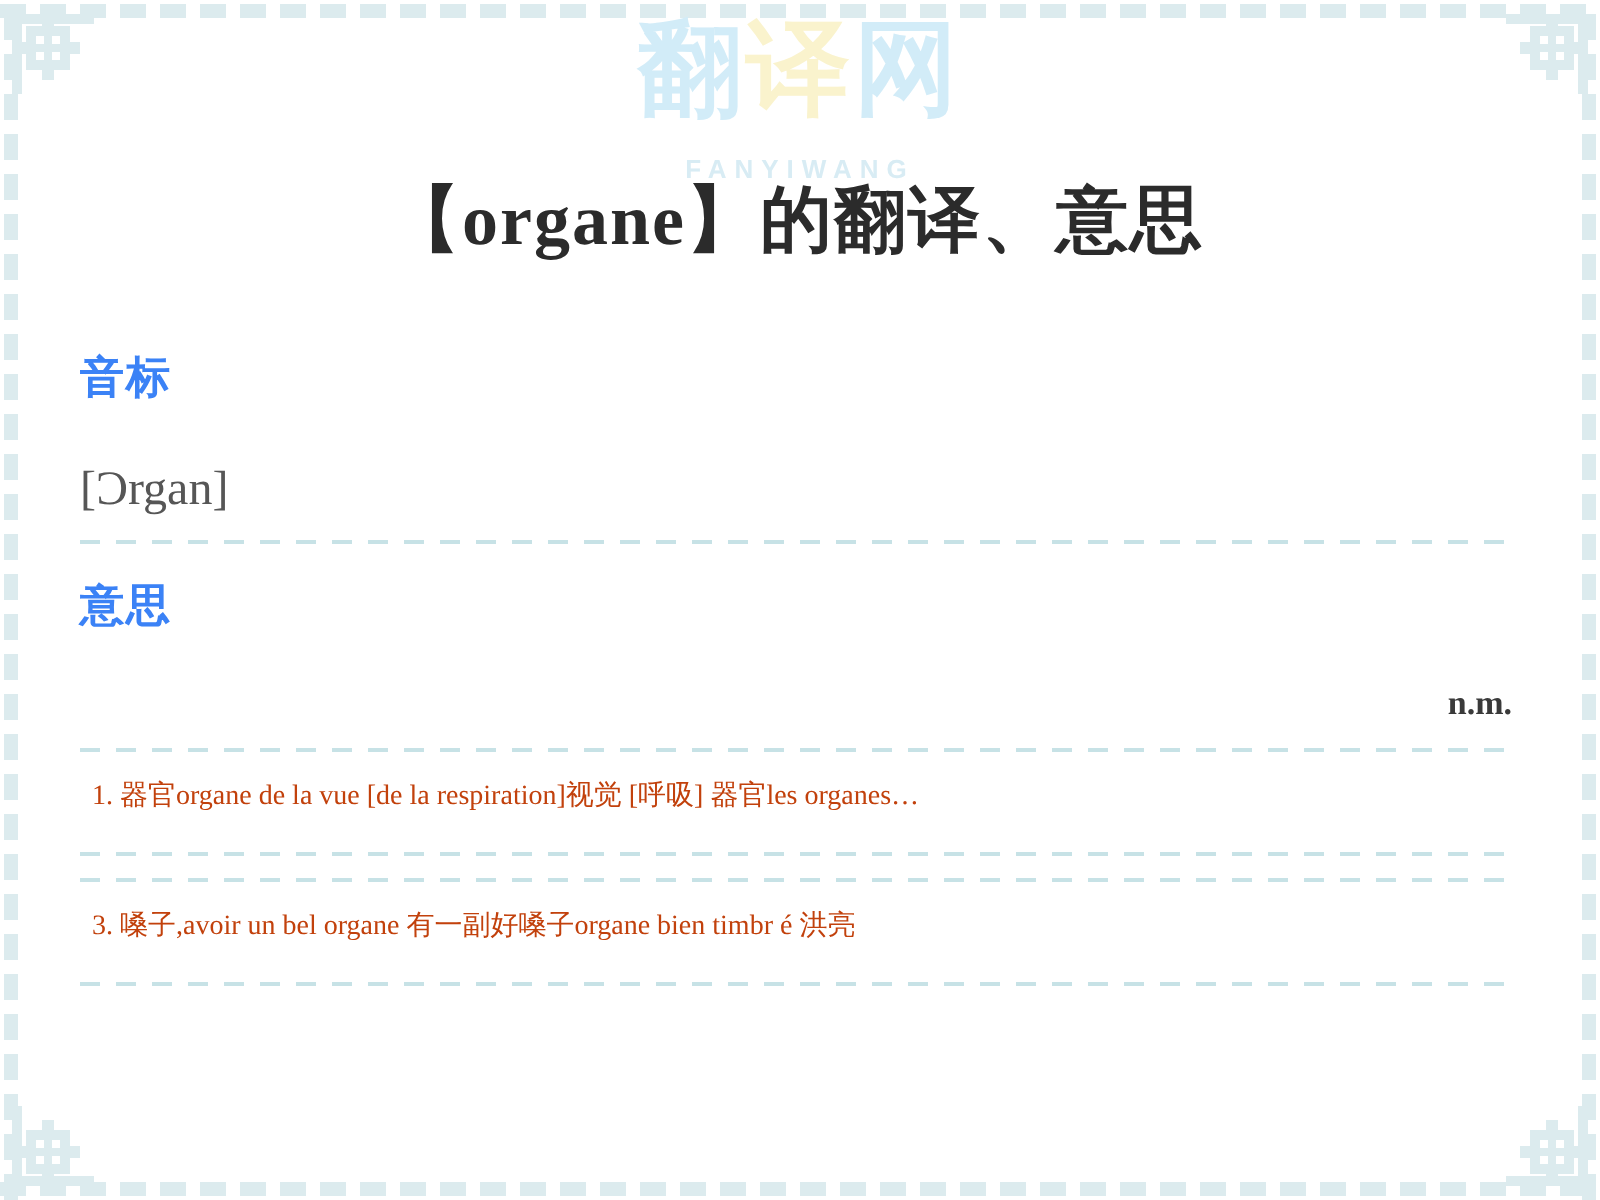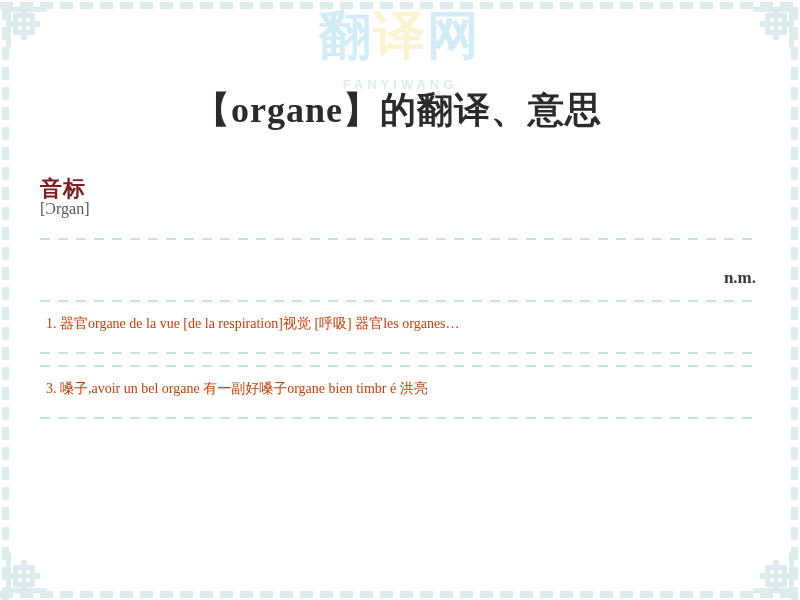--- a/index.html
+++ b/index.html
@@ -51,29 +51,29 @@
   .content { position: absolute; top: 0; left: 40px; right: 44px; }
 
   .page-title {
     margin-top: 86px; height: 44px;
     text-align: center;
     font-size: 36px; font-weight: bold; color: #2b2b2b;
     letter-spacing: 1px;
   }
 
   .section-heading {
-    font-size: 22px; font-weight: bold; color: #7f1d1d;
+    font-size: 22px; font-weight: bold; color: #3b82f6;
     letter-spacing: 1px;
   }
   .heading-phonetic { margin-top: 44px; height: 26px; }
   .heading-meaning  { margin-top: 16px; height: 26px; }
 
   .phonetic-value {
-    height: 26px;
-    font-size: 16px; color: #565656;
+    margin-top: 32px; height: 26px;
+    font-size: 24px; color: #565656;
   }
 
   .pos-label {
     margin-top: 28px; height: 20px;
     font-size: 17px; font-weight: bold; color: #3a3a3a; text-align: right;
   }
 
   .sep {
     height: 2px; border: none;
     background: repeating-linear-gradient(90deg, #c7e2e6 0 10px, transparent 10px 18px);
@@ -150,20 +150,21 @@
 </div>
 
 <div class="content">
 
   <div class="page-title">【organe】的翻译、意思</div>
 
   <div class="section-heading heading-phonetic">音标</div>
   <div class="phonetic-value">[Ɔrgan]</div>
   <hr class="sep sep-1">
 
+  <div class="section-heading heading-meaning">意思</div>
   <div class="pos-label">n.m.</div>
   <hr class="sep sep-2">
 
   <div class="definition">1. 器官organe de la vue [de la respiration]视觉 [呼吸] 器官les organes…</div>
   <hr class="sep sep-def">
 
   <hr class="sep sep-def">
 
   <div class="definition">3. 嗓子,avoir un bel organe 有一副好嗓子organe bien timbr é 洪亮</div>
   <hr class="sep sep-def">

